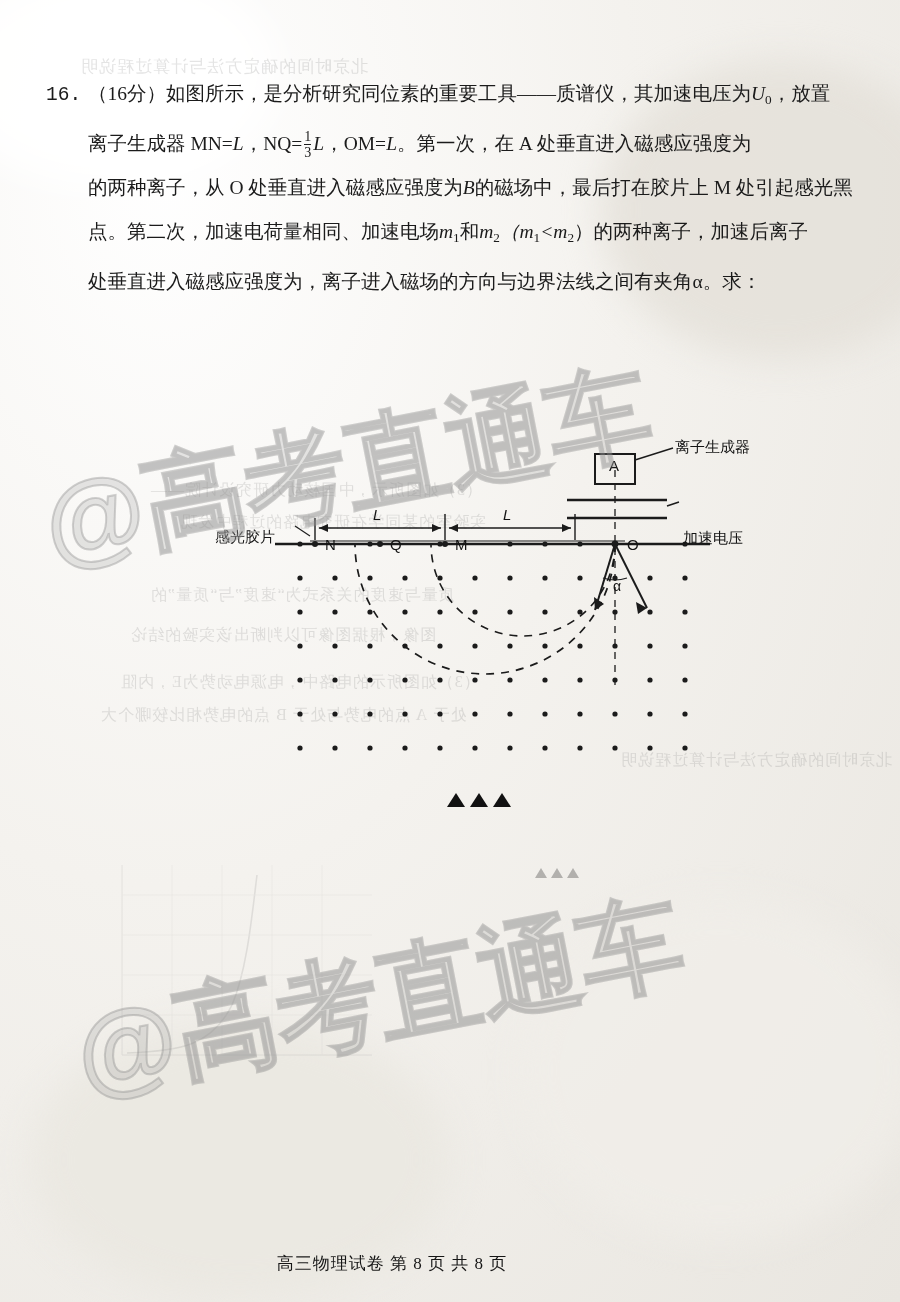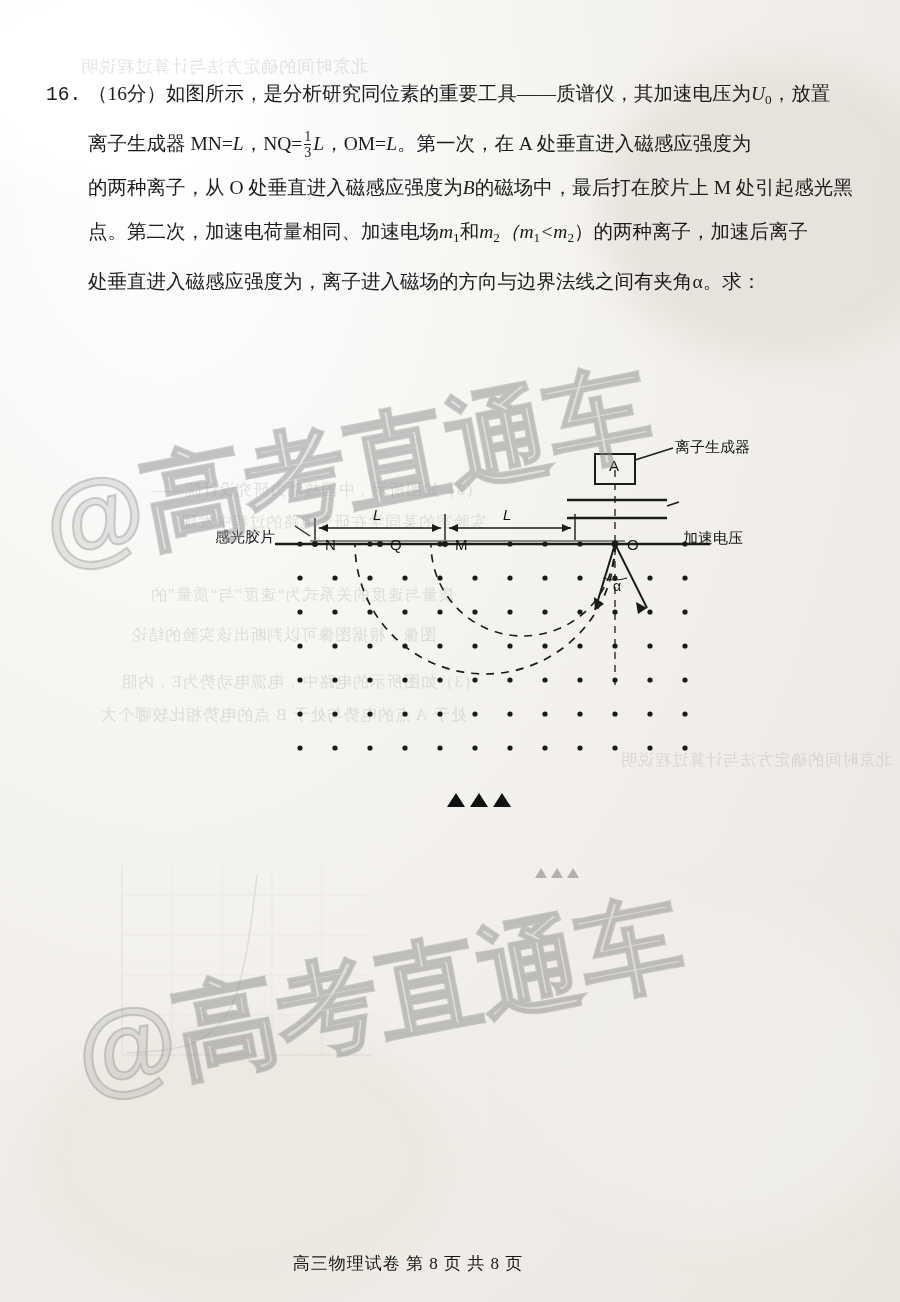--- a/index.html
+++ b/index.html
@@ -145,21 +145,20 @@
   #footer {
     position: absolute;
     left: 0;
     top: 1252px;
     width: 784px;
     text-align: center;
     font-size: 17px;
     color: #161616;
     font-family: "Liberation Serif", serif;
     letter-spacing: 1px;
-    padding-left: 16px;
   }
 
   
   #ghost-graph {
     position: absolute;
     left: 92px;
     top: 855px;
     width: 300px;
     height: 230px;
     opacity: 0.16;

